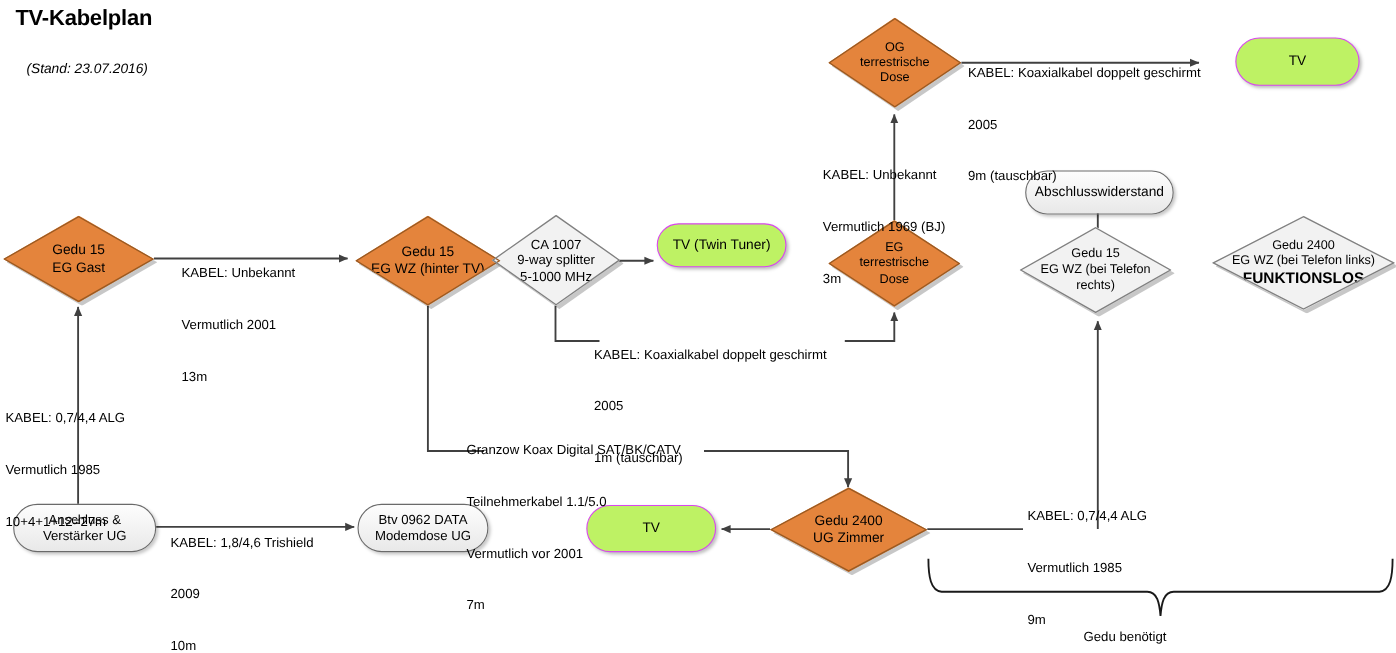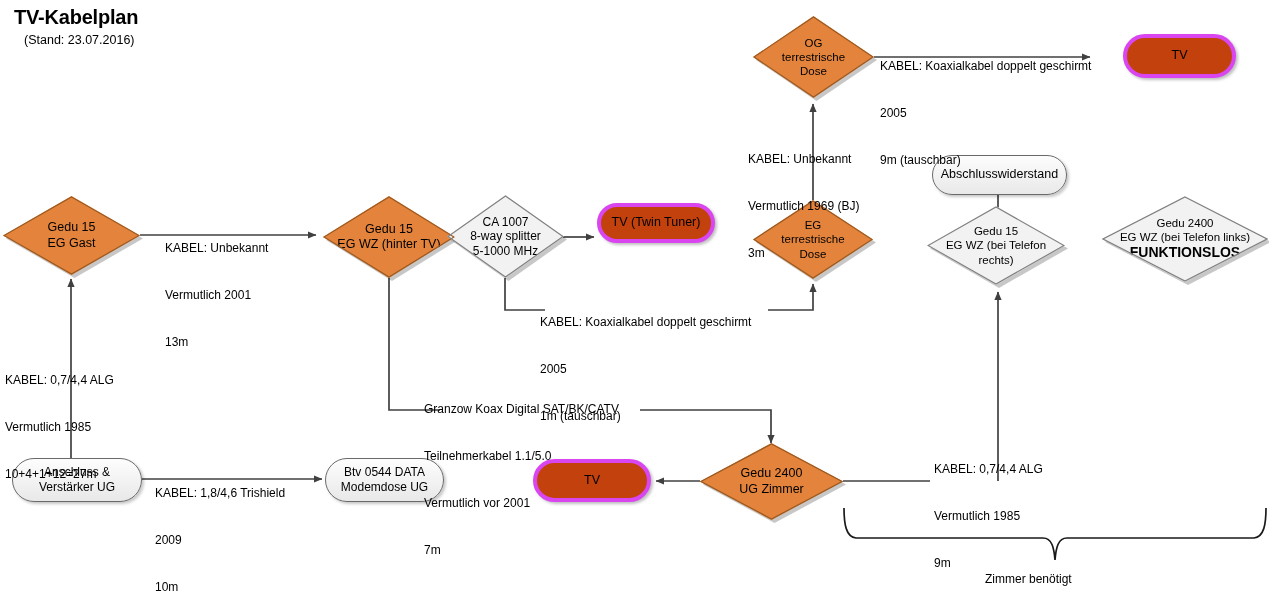--- a/index.html
+++ b/index.html
@@ -6,21 +6,21 @@
   body{width:1269px;height:594px;position:relative;overflow:hidden;
        font-family:"Liberation Sans","DejaVu Sans",sans-serif;color:#000;}
   #stage{position:absolute;left:0;top:0;width:1269px;height:594px;}
   svg#wires{position:absolute;left:0;top:0;width:1269px;height:594px;pointer-events:none;}
 
   .node{position:absolute;box-sizing:border-box;display:flex;align-items:center;
         justify-content:center;text-align:center;z-index:3;}
 
   
   .pill{border-radius:22px;line-height:1.25;}
-  .pill.yellow{background:#c2410c;border:4px solid #d946ef;
+  .pill.yellow{background:#bef264;border:1px solid #d946ef;
         box-shadow:2px 2px 3px rgba(0,0,0,.25);color:#000;}
   .pill.grey{background:linear-gradient(180deg,#fdfdfd 0%,#f1f1f1 60%,#e8e8e8 100%);
         border:1px solid #6a6a6a;box-shadow:2px 2px 3px rgba(0,0,0,.22);text-align:center;}
 
   
   .diamond{-webkit-clip-path:polygon(50% 0,100% 50%,50% 100%,0 50%);
            clip-path:polygon(50% 0,100% 50%,50% 100%,0 50%);}
   .diamond.orange{background:#e4843c;}
   .diamond.grey{background:#f2f2f2;}
   .dshadow{position:absolute;z-index:2;-webkit-clip-path:polygon(50% 0,100% 50%,50% 100%,0 50%);
@@ -34,21 +34,21 @@
   .title{position:absolute;font-size:20px;font-weight:bold;letter-spacing:-0.2px;}
   .subtitle{position:absolute;font-size:12.5px;}
   .bold{font-weight:bold;}
 </style>
 </head>
 <body>
 
 <div id="stage">
 
   <div class="title" style="left:14px;top:6px;">TV-Kabelplan</div>
-  <div class="subtitle" style="left:24px;top:33px;">(Stand: 23.07.2016)</div>
+  <div class="subtitle" style="left:24px;top:55px;font-style:italic;">(Stand: 23.07.2016)</div>
 
   <svg id="wires" viewBox="0 0 1269 594">
     <defs>
       <marker id="arw" markerWidth="9" markerHeight="9" refX="8.2" refY="4.5" orient="auto" markerUnits="userSpaceOnUse">
         <path d="M0,0.8 L8.6,4.5 L0,8.2 z" fill="#404040"></path>
       </marker>
     </defs>
     <g stroke="#404040" stroke-width="1.7" fill="none">
 
       <path d="M71,458 L71,279" marker-end="url(#arw)"></path>
@@ -105,21 +105,21 @@
     </div>
   </div>
   <svg class="dstroke" style="left:323px;top:196px;" width="132" height="82">
     <polygon points="66,1 131,41 66,81 1,41" fill="none" stroke="#9a5a22" stroke-width="1.2"></polygon>
   </svg>
 
   <div class="dshadow" style="left:450px;top:198px;width:117px;height:83px;"></div>
   <div class="node diamond grey" style="left:447px;top:195px;width:117px;height:83px;font-size:12px;">
     <div class="nlabel">
       <div>CA 1007</div>
-      <div>8-way splitter</div>
+      <div>9-way splitter</div>
       <div>5-1000 MHz</div>
     </div>
   </div>
   <svg class="dstroke" style="left:447px;top:195px;" width="117" height="83">
     <polygon points="58.5,1 116,41.5 58.5,82 1,41.5" fill="none" stroke="#808080" stroke-width="1.2"></polygon>
   </svg>
 
   <div class="node pill yellow" style="left:597px;top:203px;width:118px;height:40px;font-size:12.5px;">
     <span>TV (Twin Tuner)</span>
   </div>
@@ -182,21 +182,21 @@
 
   <div class="node pill grey" style="left:12px;top:458px;width:130px;height:44px;font-size:12px;">
     <div class="nlabel">
       <div>Anschluss &amp;</div>
       <div>Verstärker UG</div>
     </div>
   </div>
 
   <div class="node pill grey" style="left:325px;top:458px;width:119px;height:44px;font-size:12px;">
     <div class="nlabel">
-      <div>Btv 0544 DATA</div>
+      <div>Btv 0962 DATA</div>
       <div>Modemdose UG</div>
     </div>
   </div>
 
   <div class="node pill yellow" style="left:533px;top:459px;width:118px;height:43px;font-size:12.5px;">
     <span>TV</span>
   </div>
 
   <div class="dshadow" style="left:703px;top:446px;width:143px;height:77px;"></div>
   <div class="node diamond orange" style="left:700px;top:443px;width:143px;height:77px;font-size:12.5px;">
@@ -251,15 +251,15 @@
     <div>Vermutlich vor 2001</div>
     <div>7m</div>
   </div>
 
   <div class="txt" style="left:934px;top:431px;width:128px;font-size:12px;">
     <div>KABEL: 0,7/4,4 ALG</div>
     <div>Vermutlich 1985</div>
     <div>9m</div>
   </div>
 
-  <div class="txt" style="left:985px;top:572px;width:140px;font-size:12px;">Zimmer benötigt</div>
+  <div class="txt" style="left:985px;top:572px;width:140px;font-size:12px;">Gedu benötigt</div>
 
 </div>
 
 </body></html>

